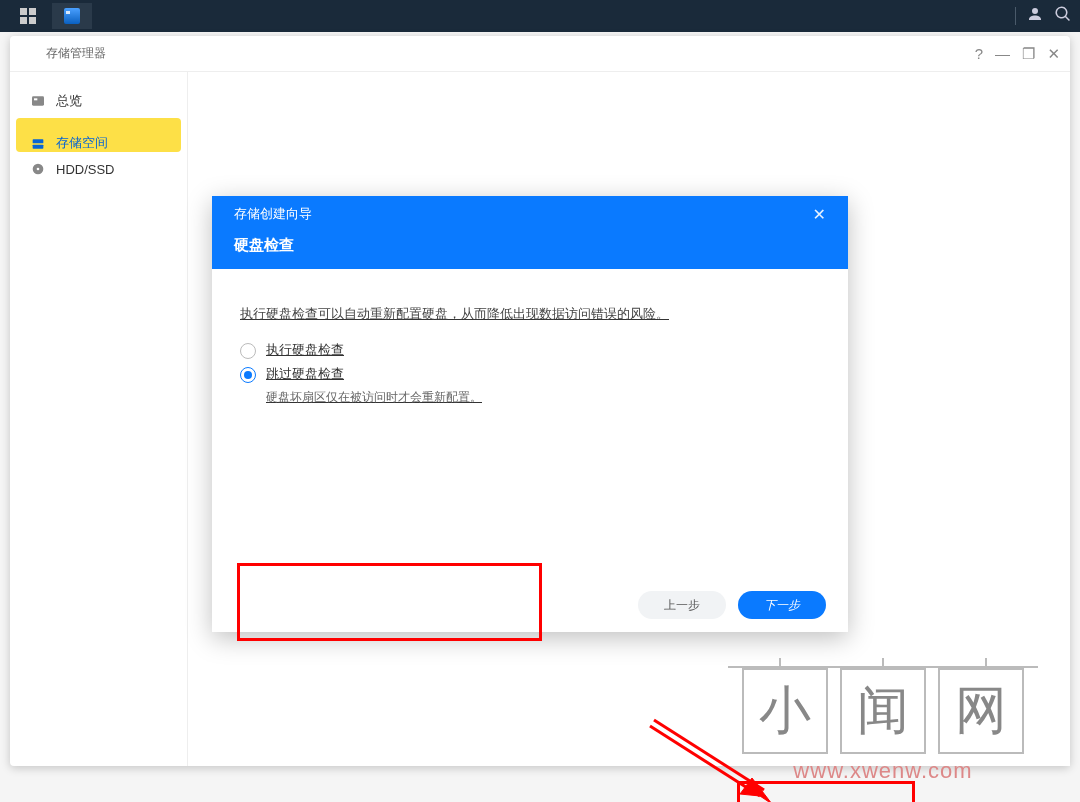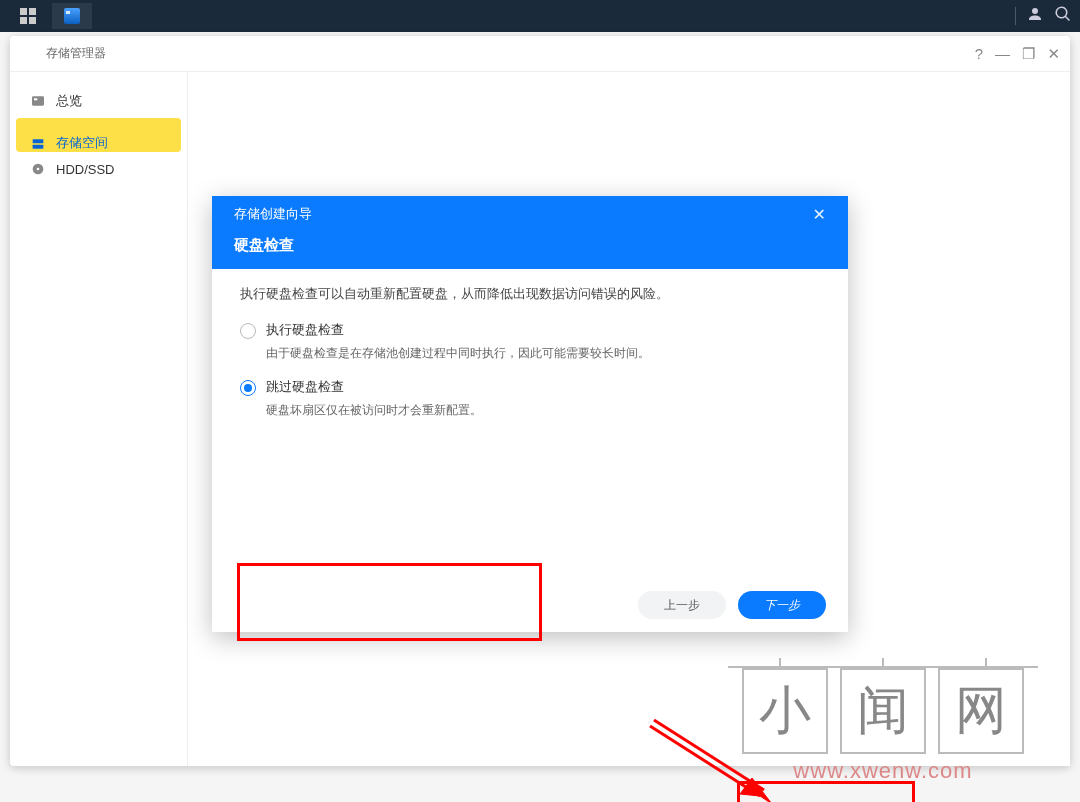--- a/index.html
+++ b/index.html
@@ -30,21 +30,21 @@
   .sitem.active { background:#fde047; color:#0764d4;align-items:flex-end; }
   .sitem svg,.sitem .sic{width:16px;height:16px;flex:none;}
   .content { flex:1; position:relative; background:#fff;}
 
   .modal { position:absolute; left:212px; top:196px; width:636px; height:436px; background:#fff; box-shadow:0 6px 24px rgba(0,0,0,.25); display:flex; flex-direction:column;}
   .mhead { background:#0a7aff; color:#fff; padding:0 22px; }
   .mhead .row1{ height:36px; display:flex; align-items:center; justify-content:space-between;}
   .mhead .row1 .t1{font-size:13px;}
   .mhead .row1 .close { font-size:16px; cursor:pointer; opacity:.9;}
   .mhead .row2{ padding:4px 0 14px; font-size:15px; font-weight:600;}
-  .mbody { flex:1; padding:16px 28px; color:#333; font-size:13px;}
+  .mbody { flex:1; padding:36px 28px; color:#333; font-size:13px;text-decoration:underline;}
   .mbody .desc { margin-bottom:18px; color:#444;}
   .opt { display:flex; align-items:flex-end; gap:10px; margin-bottom:6px;}
   .opt .radio{ width:16px;height:16px;border:1.5px solid #bbb;border-radius:50%; position:relative; flex:none;}
   .opt.sel .radio{ border-color:#0a7aff;}
   .opt.sel .radio:after{content:"";position:absolute;left:3px;top:3px;width:8px;height:8px;background:#0a7aff;border-radius:50%;}
   .opt .lbl{ font-size:13px;}
   .sub { margin:4px 0 16px 26px; font-size:12px; color:#666; }
   .mfoot { height:54px; display:flex; align-items:center; justify-content:flex-end; gap:12px; padding:0 22px;}
   .btn { height:28px; padding:0 26px; border-radius:14px; font-size:12px; display:flex;align-items:center; cursor:pointer;}
   .btn.prev { background:#f1f3f5; color:#555;}
@@ -143,21 +143,20 @@
     </div>
     <div class="row2">硬盘检查</div>
   </div>
   <div class="mbody">
     <div class="desc">执行硬盘检查可以自动重新配置硬盘，从而降低出现数据访问错误的风险。</div>
 
     <div class="opt">
       <span class="radio"></span>
       <span class="lbl">执行硬盘检查</span>
     </div>
-    <div class="sub">由于硬盘检查是在存储池创建过程中同时执行，因此可能需要较长时间。</div>
 
     <div class="opt sel">
       <span class="radio"></span>
       <span class="lbl">跳过硬盘检查</span>
     </div>
     <div class="sub">硬盘坏扇区仅在被访问时才会重新配置。</div>
   </div>
   <div class="mfoot">
     <div class="btn prev">上一步</div>
     <div class="btn next">下一步</div>

